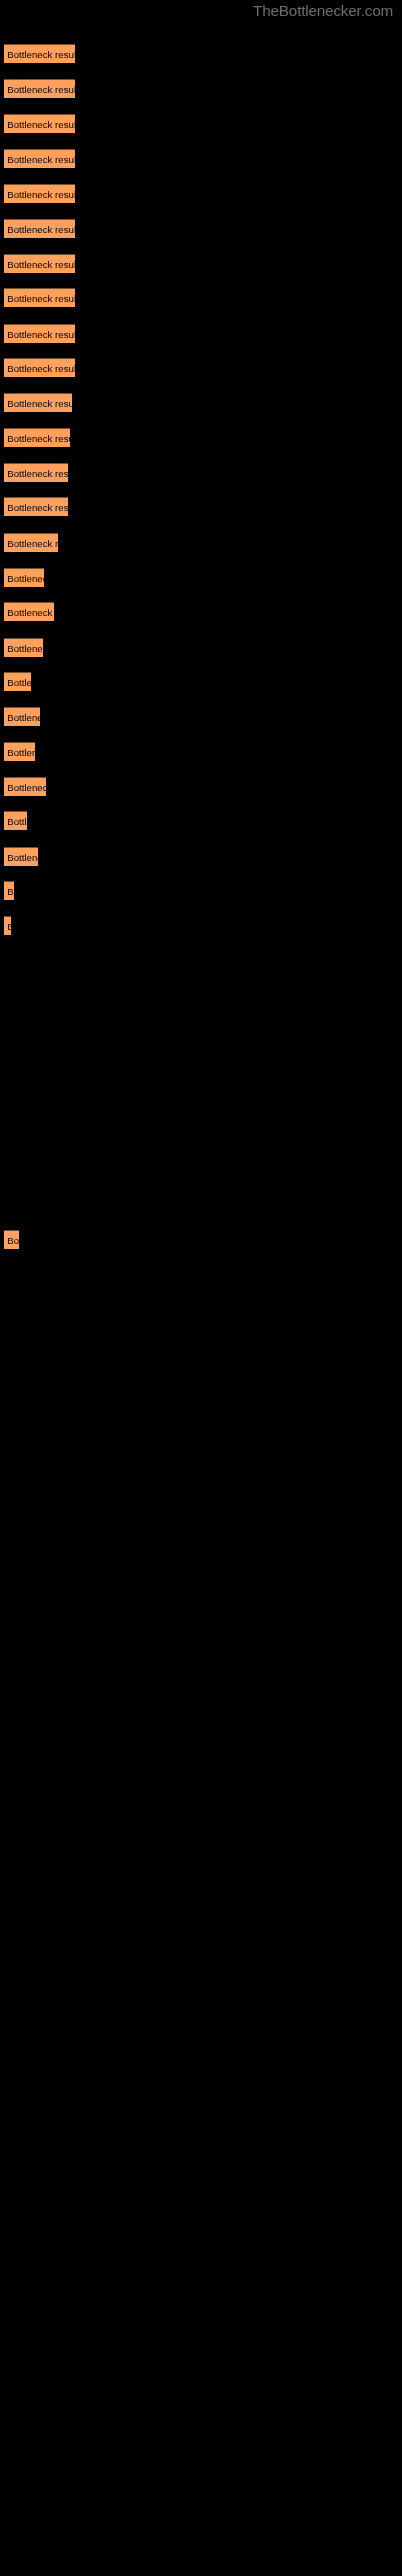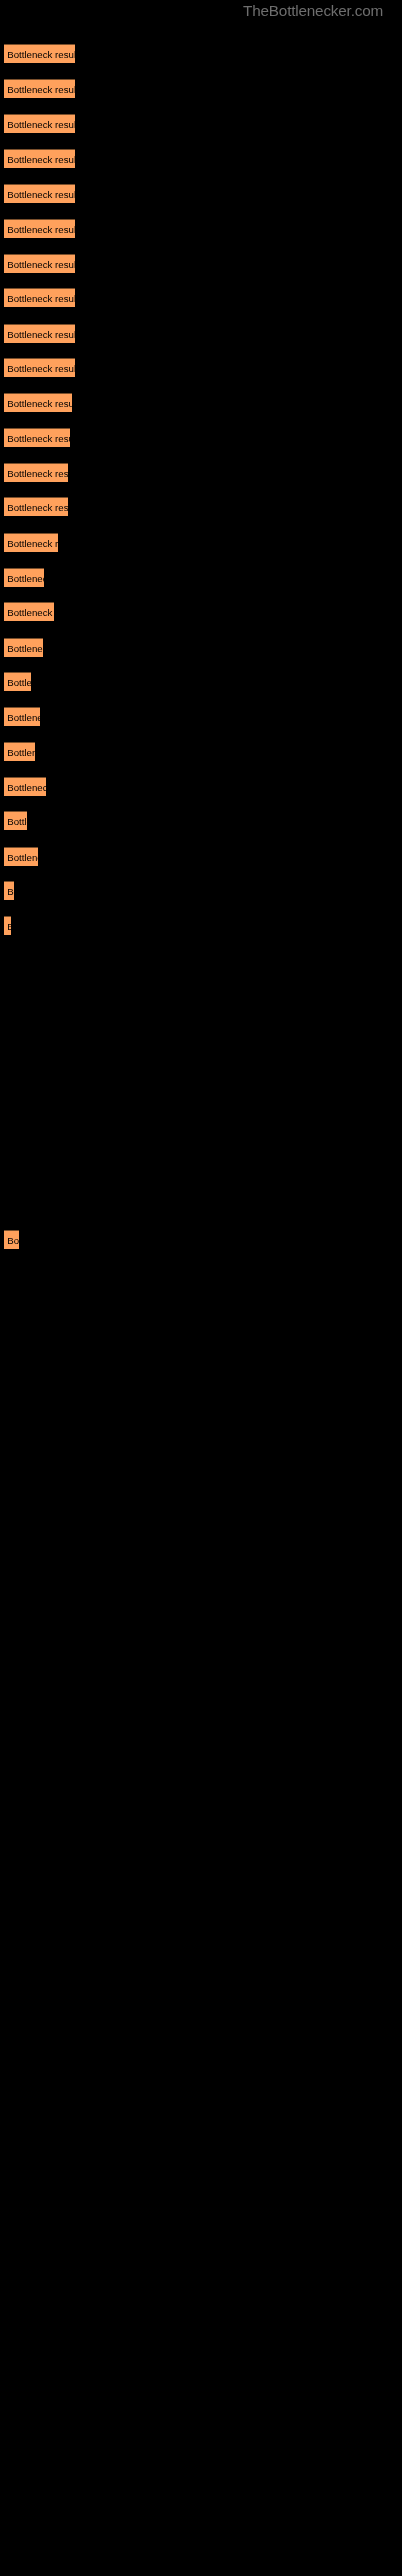--- a/index.html
+++ b/index.html
@@ -16,21 +16,21 @@
   }
   #page {
     position: relative;
     width: 403px;
     height: 2576px;
     background: #000000;
   }
   #watermark {
     position: absolute;
     top: 0.8px;
-    right: 20px;
+    right: 10px;
     font-family: "Liberation Sans", sans-serif;
     font-size: 15.3px;
     line-height: 19.3px;
     color: #6e6e6e;
     letter-spacing: -0.2px;
     white-space: nowrap;
     margin-left: 42px;
   }
   #plot {
     position: absolute;

